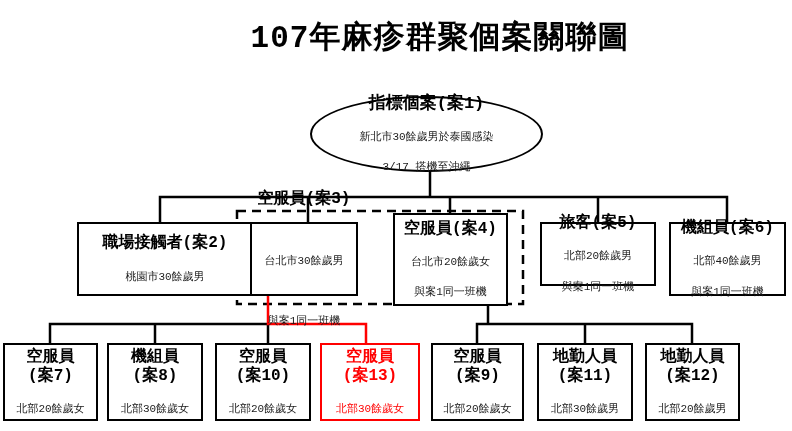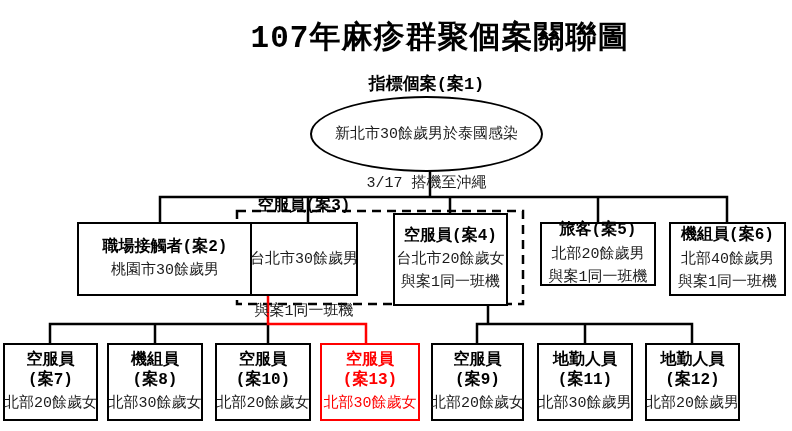--- a/index.html
+++ b/index.html
@@ -10,24 +10,24 @@
   #main-title{
     position:absolute;left:440px;top:16px;transform:translateX(-50%);
     font-size:31px;font-weight:bold;letter-spacing:1px;white-space:nowrap;
   }
   #connector-svg{position:absolute;left:0;top:0;width:792px;height:431px;}
   .node{
     position:absolute;box-sizing:border-box;border:2.5px solid #000;background:#fff;
     display:flex;flex-direction:column;align-items:center;justify-content:center;
     text-align:center;line-height:1.2;
   }
-  .ellipse{border-radius:50%;gap:26px;}
+  .ellipse{border-radius:50%;}
   .node-title{font-weight:bold;font-size:16px;white-space:nowrap;}
   .ellipse .node-title{font-size:17px;}
-  .node-sub{font-size:15px;color:#1a1a1a;margin-top:5px;white-space:nowrap;}
+  .node-sub{font-size:11px;color:#1a1a1a;margin-top:17px;white-space:nowrap;}
   .node.highlight{border-color:#ff0000;}
   .node.highlight .node-title,.node.highlight .node-sub{color:#ff0000;}
   
   #node-case1{left:310px;top:96px;width:233px;height:76px;}
   #node-case2{left:77px; top:222px;width:176px;height:74px;}
   #node-case3{left:250px;top:222px;width:108px;height:74px;gap:29px;}
   #node-case4{left:393px;top:213px;width:115px;height:93px;}
   #node-case5{left:540px;top:222px;width:116px;height:64px;}
   #node-case6{left:669px;top:222px;width:117px;height:74px;}
   #node-case7 {left:3px;  top:343px;width:95px; height:78px;}

